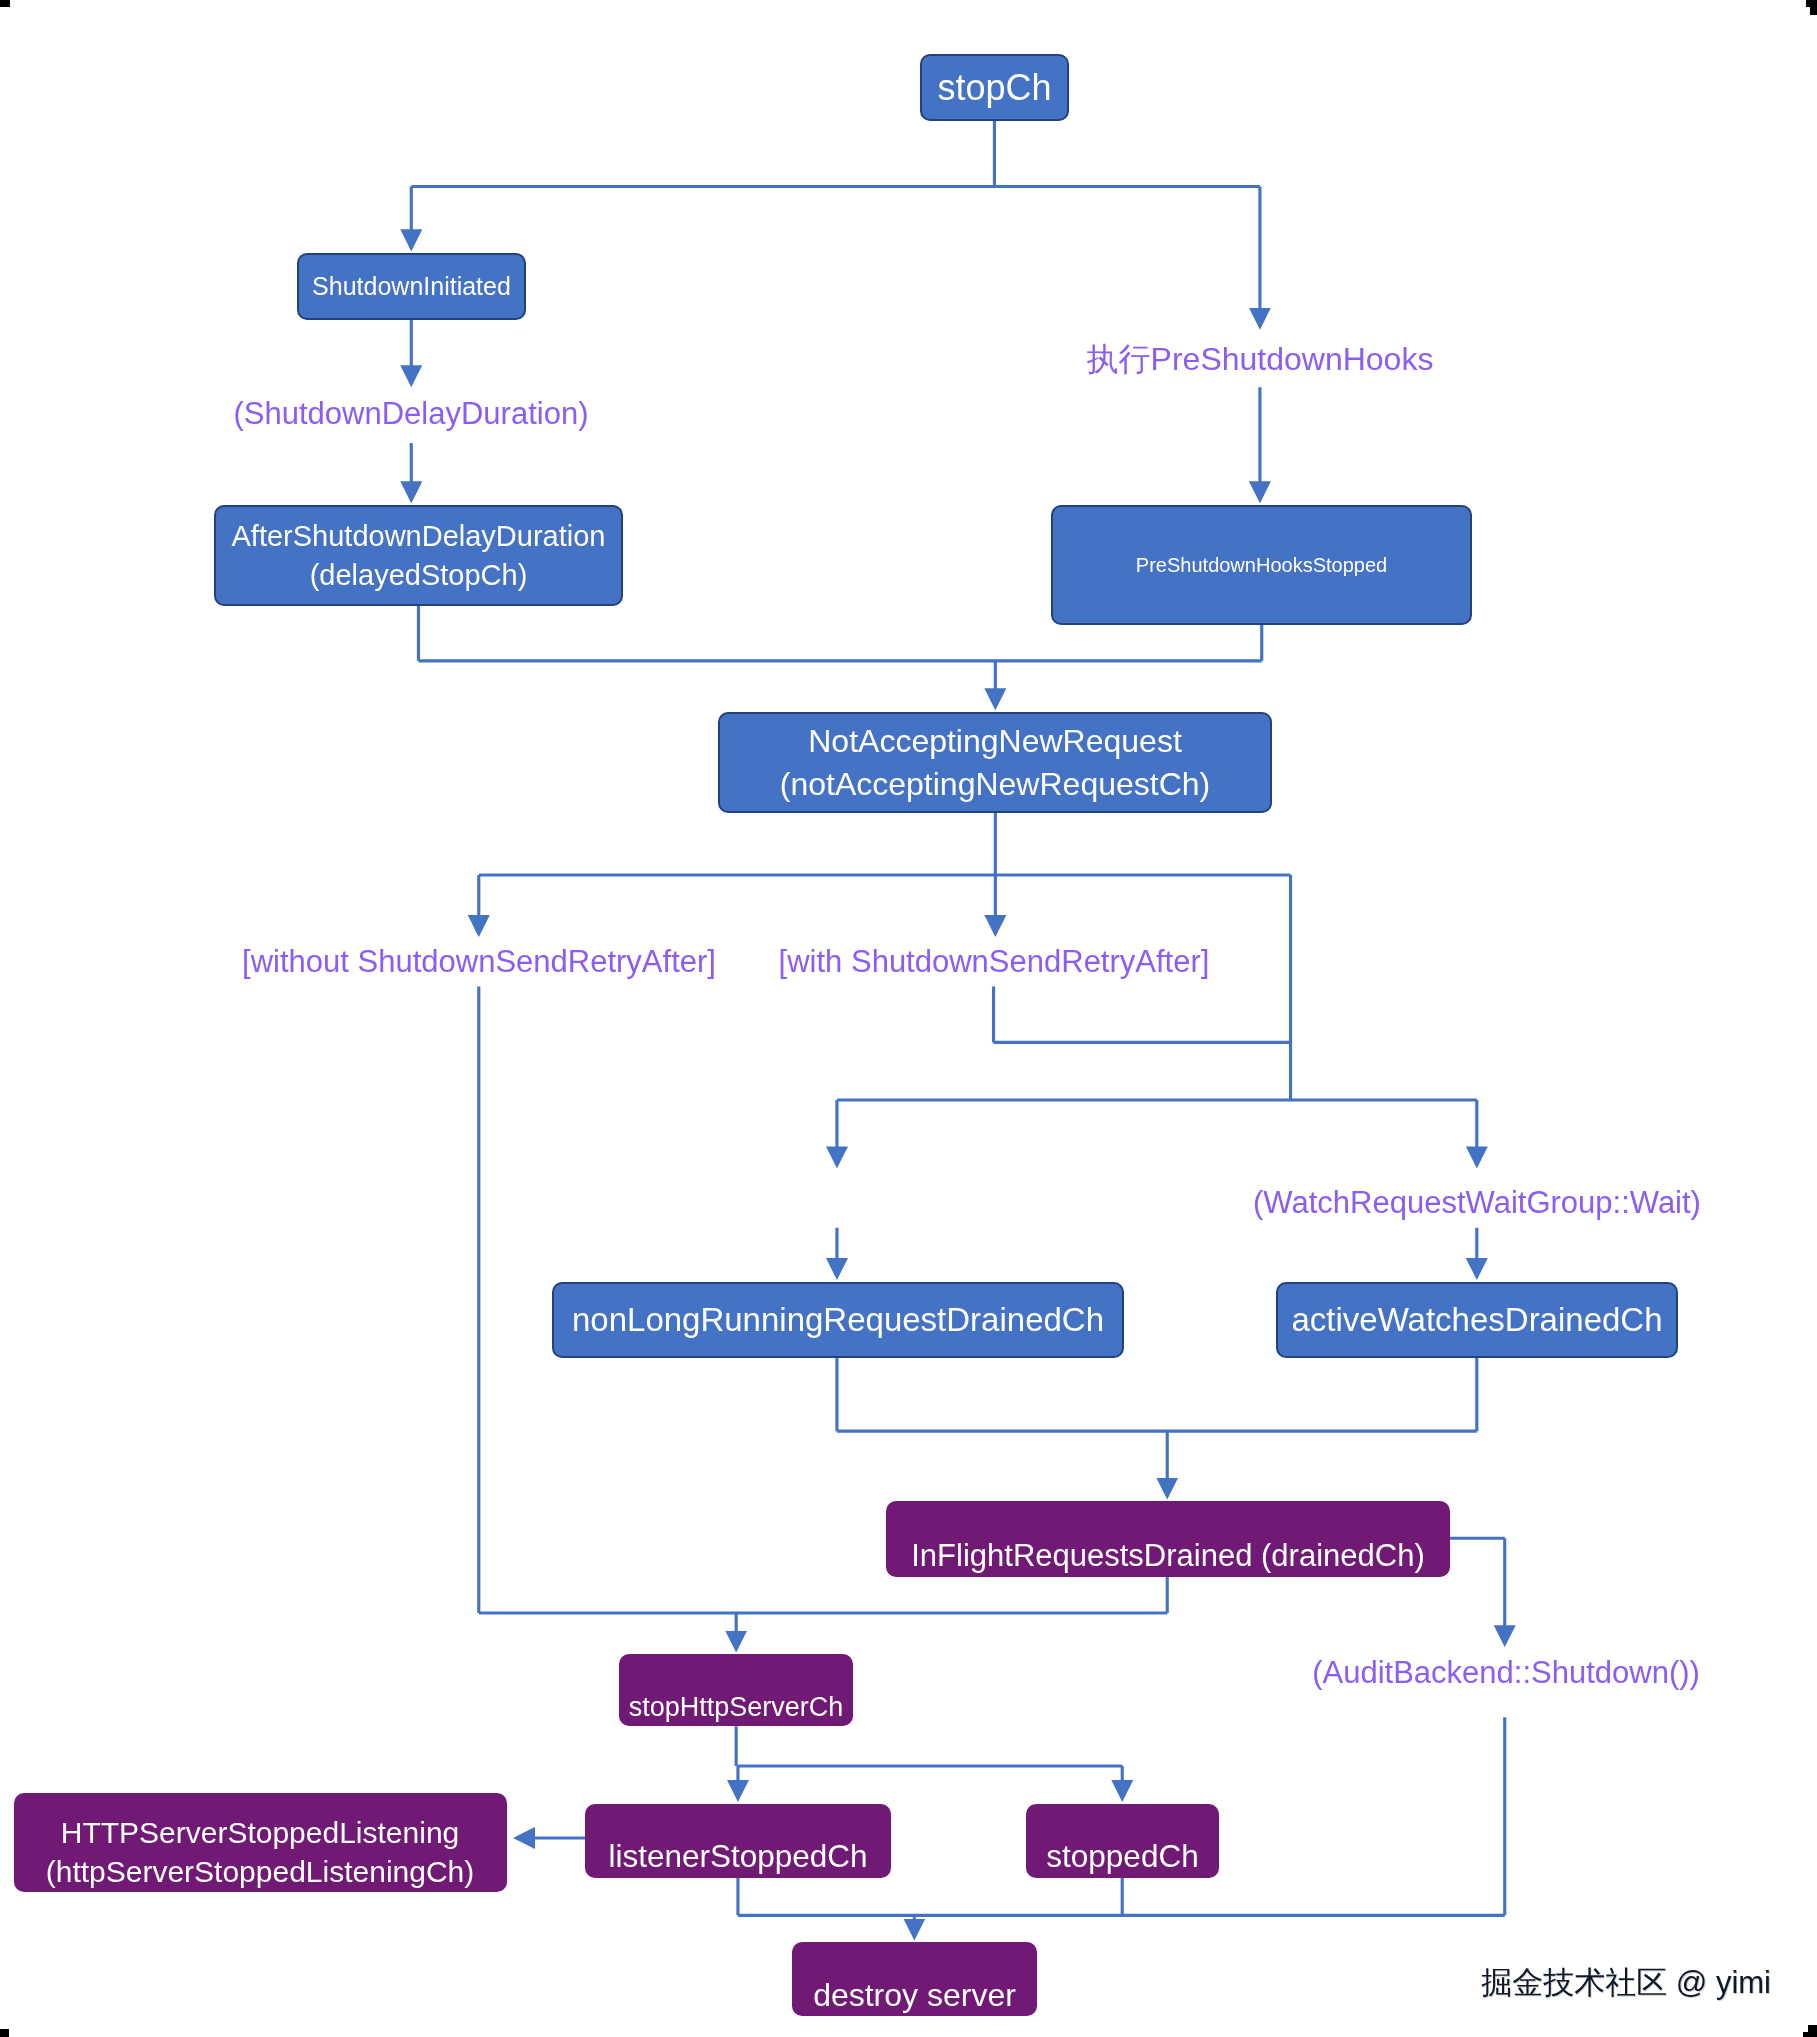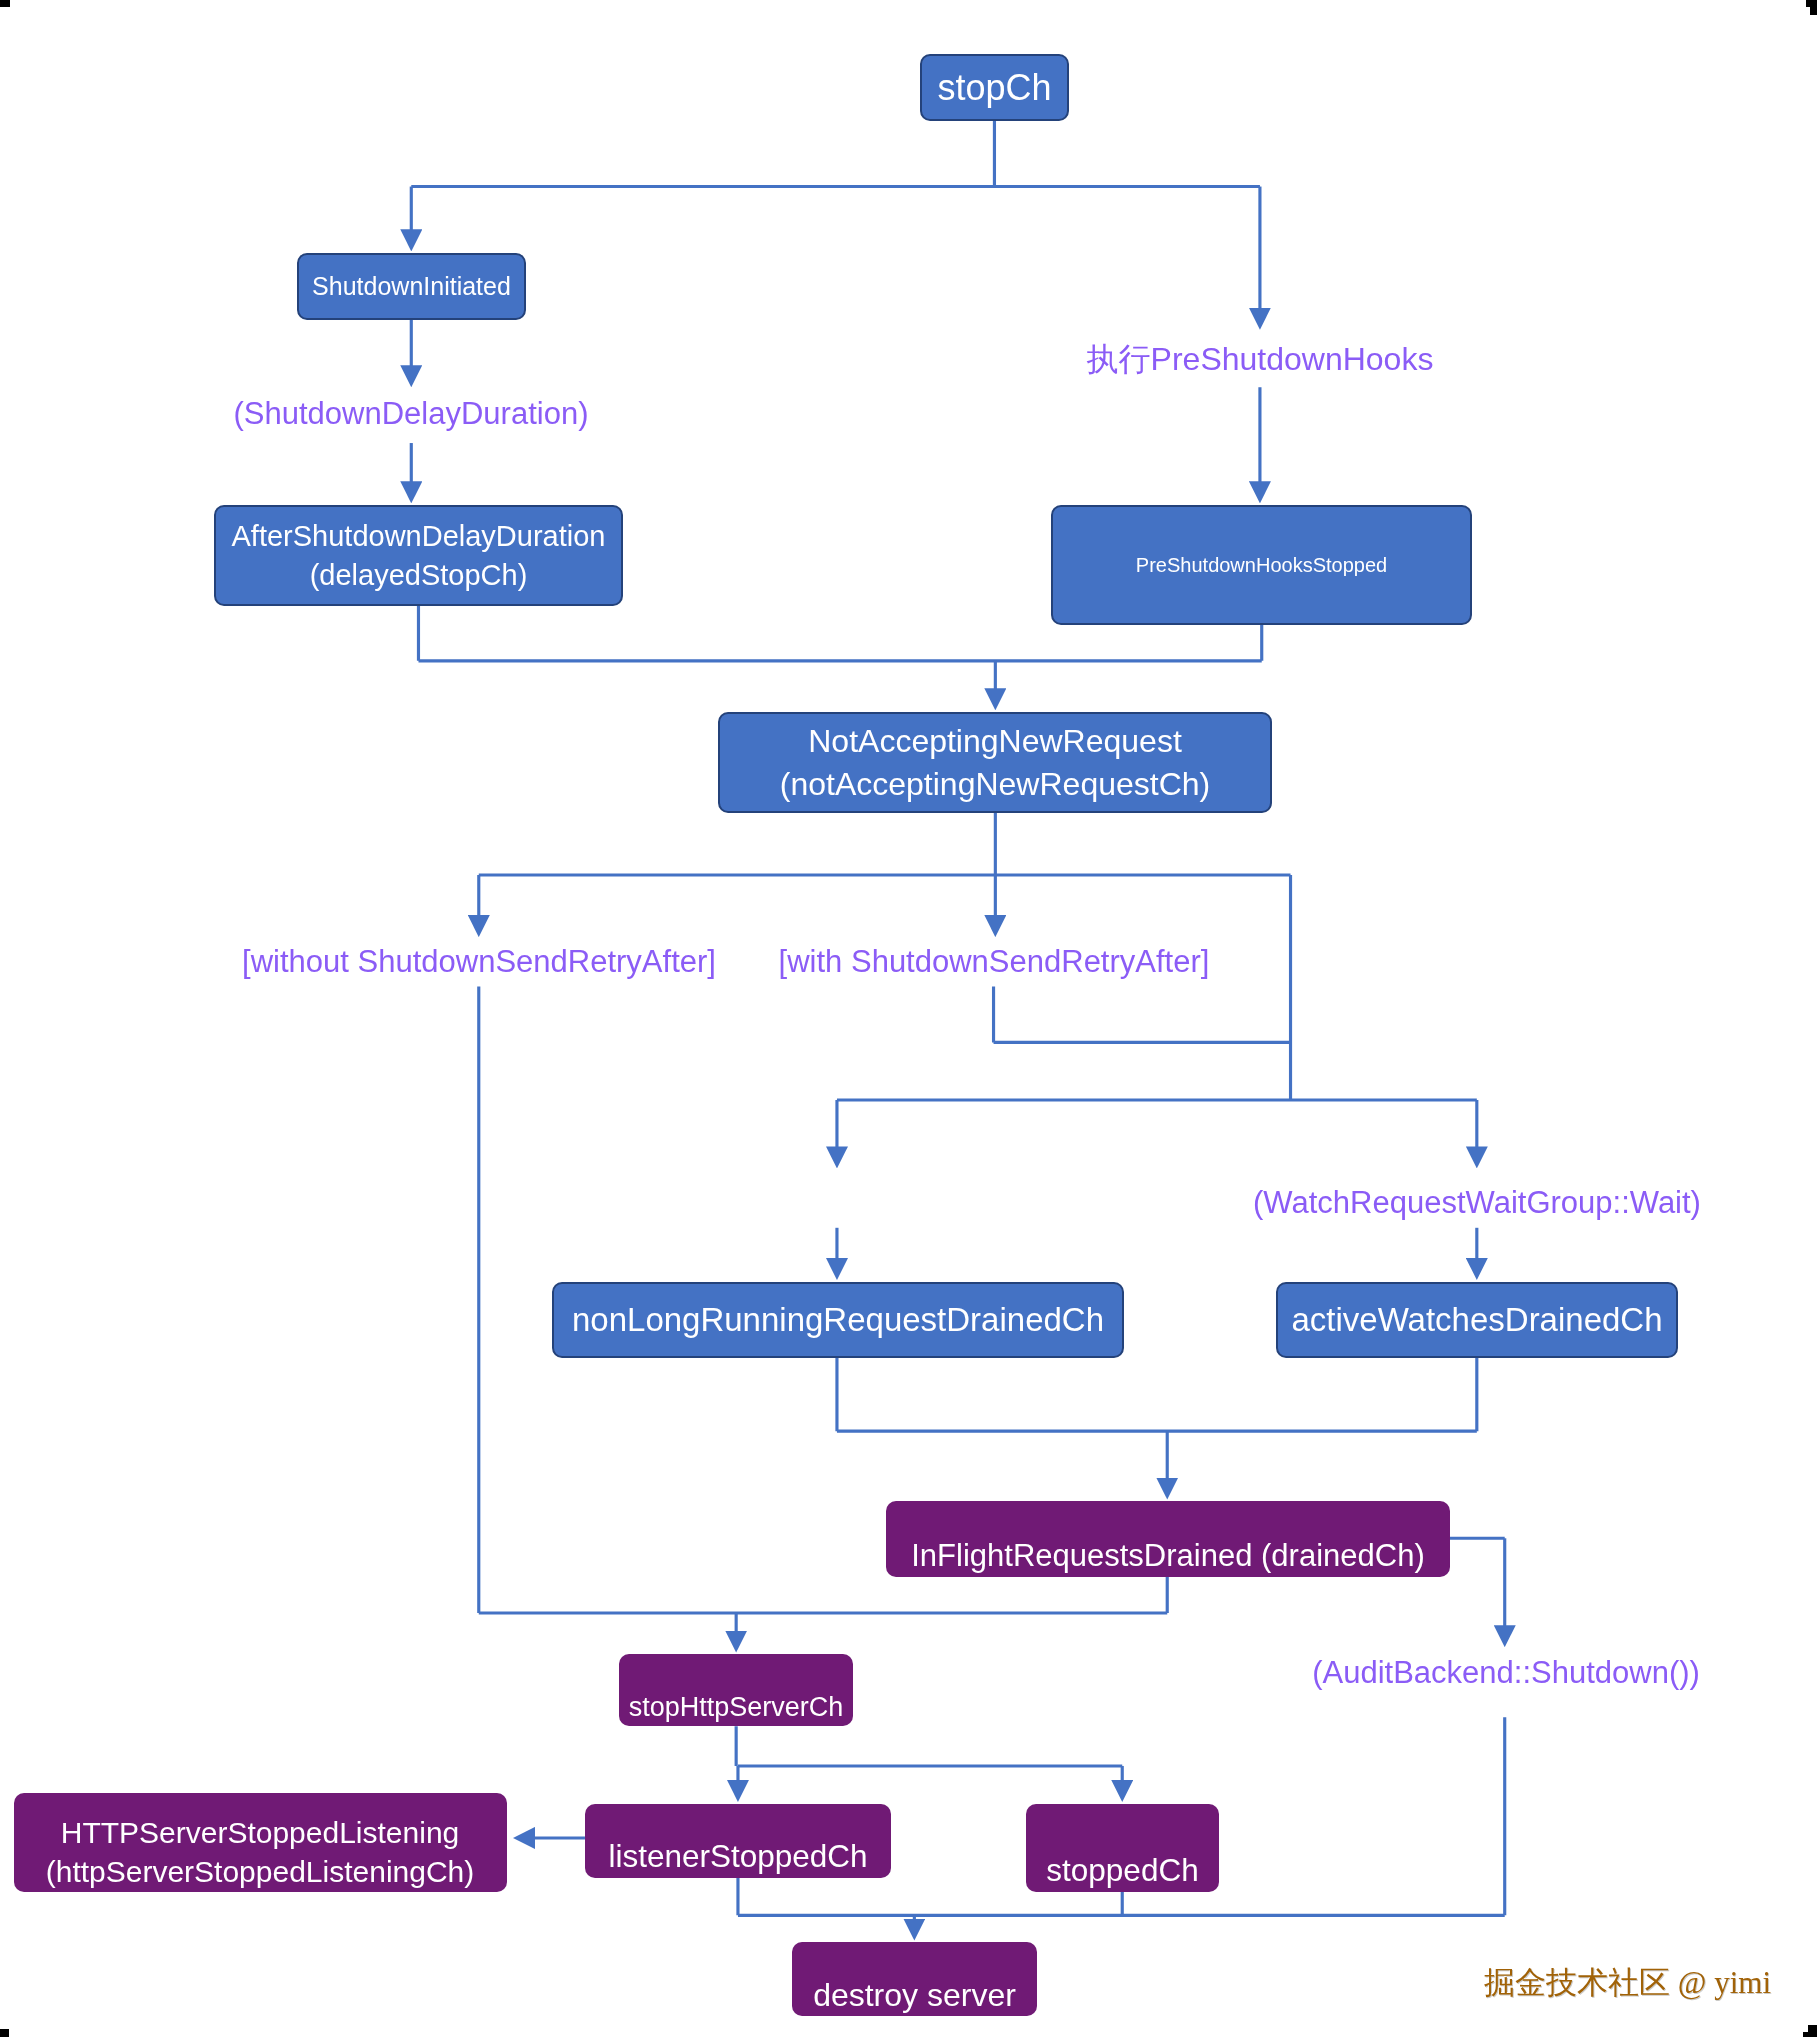--- a/index.html
+++ b/index.html
@@ -25,24 +25,23 @@
   .flabel{
     position:absolute;
     transform:translateX(-50%);
     white-space:nowrap;
     color:#8b5cf6;
     font-size:31px;
   }
   .watermark{
     position:absolute;
     white-space:nowrap;
-    color:#a16207;
+    color:#0f172a;
     text-shadow:-0.9px -0.9px 0 rgba(255,255,255,0.9), 0.9px 0.9px 0 rgba(140,137,134,0.45);
     font-size:31px;
-    font-family:Liberation Serif, serif;
   }
   .corner{position:absolute;background:#000000;}
 </style>
 </head>
 <body>
 
 <div class="canvas">
 
   <svg class="wires" viewBox="0 0 2019 2264" xmlns="http://www.w3.org/2000/svg">
     <defs>
@@ -121,21 +120,21 @@
   </div>
 
   <div class="node gray" style="left:619px;top:1654px;width:234px;height:72px;font-size:27px">
     <span>stopHttpServerCh</span>
   </div>
 
   <div class="node gray" style="left:585px;top:1804px;width:306px;height:74px;font-size:31.5px">
     <span>listenerStoppedCh</span>
   </div>
 
-  <div class="node gray" style="left:1026px;top:1804px;width:193px;height:88px;font-size:31.5px">
+  <div class="node gray" style="left:1026px;top:1804px;width:193px;height:74px;font-size:31.5px">
     <span>stoppedCh</span>
   </div>
 
   <div class="node gray" style="left:13.5px;top:1793px;width:493px;height:99px;font-size:30px">
     <span>HTTPServerStoppedListening</span>
     <span>(httpServerStoppedListeningCh)</span>
   </div>
 
   <div class="node gray" style="left:792px;top:1942px;width:245px;height:74px;font-size:32px">
     <span>destroy server</span>

